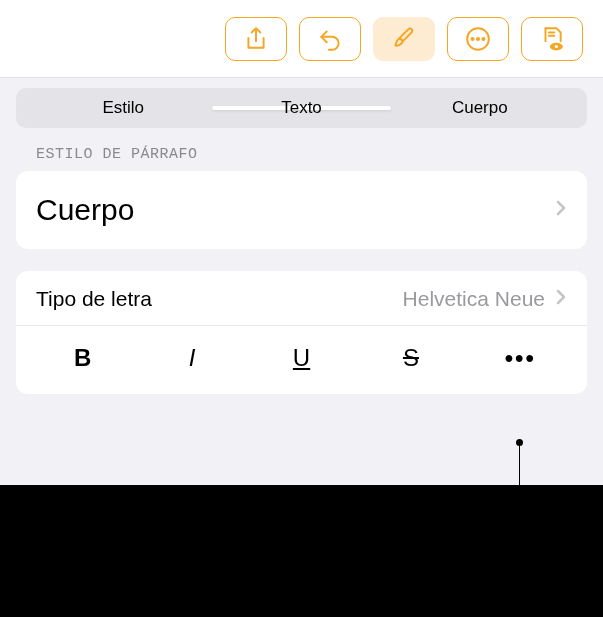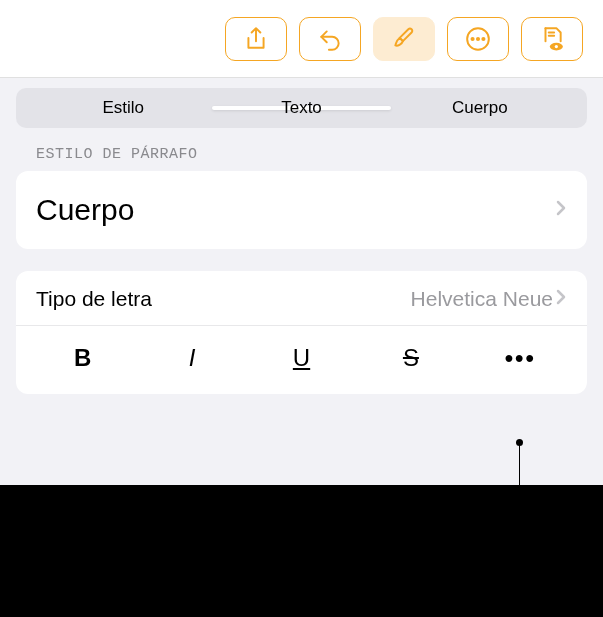--- a/index.html
+++ b/index.html
@@ -116,21 +116,21 @@
       border-bottom: 1px solid #e8e8ea;
       text-align: right;
     }
     .font-label {
       font-size: 21px;
       color: #000;
     }
     .font-value-wrap {
       display: flex;
       align-items: center;
-      gap: 2px;
+      gap: 10px;
     }
     .font-value {
       font-size: 21px;
       color: #9a9a9e;
     }
     .format-row {
       display: flex;
       padding: 14px 12px 18px;
     }
     .format-btn {

